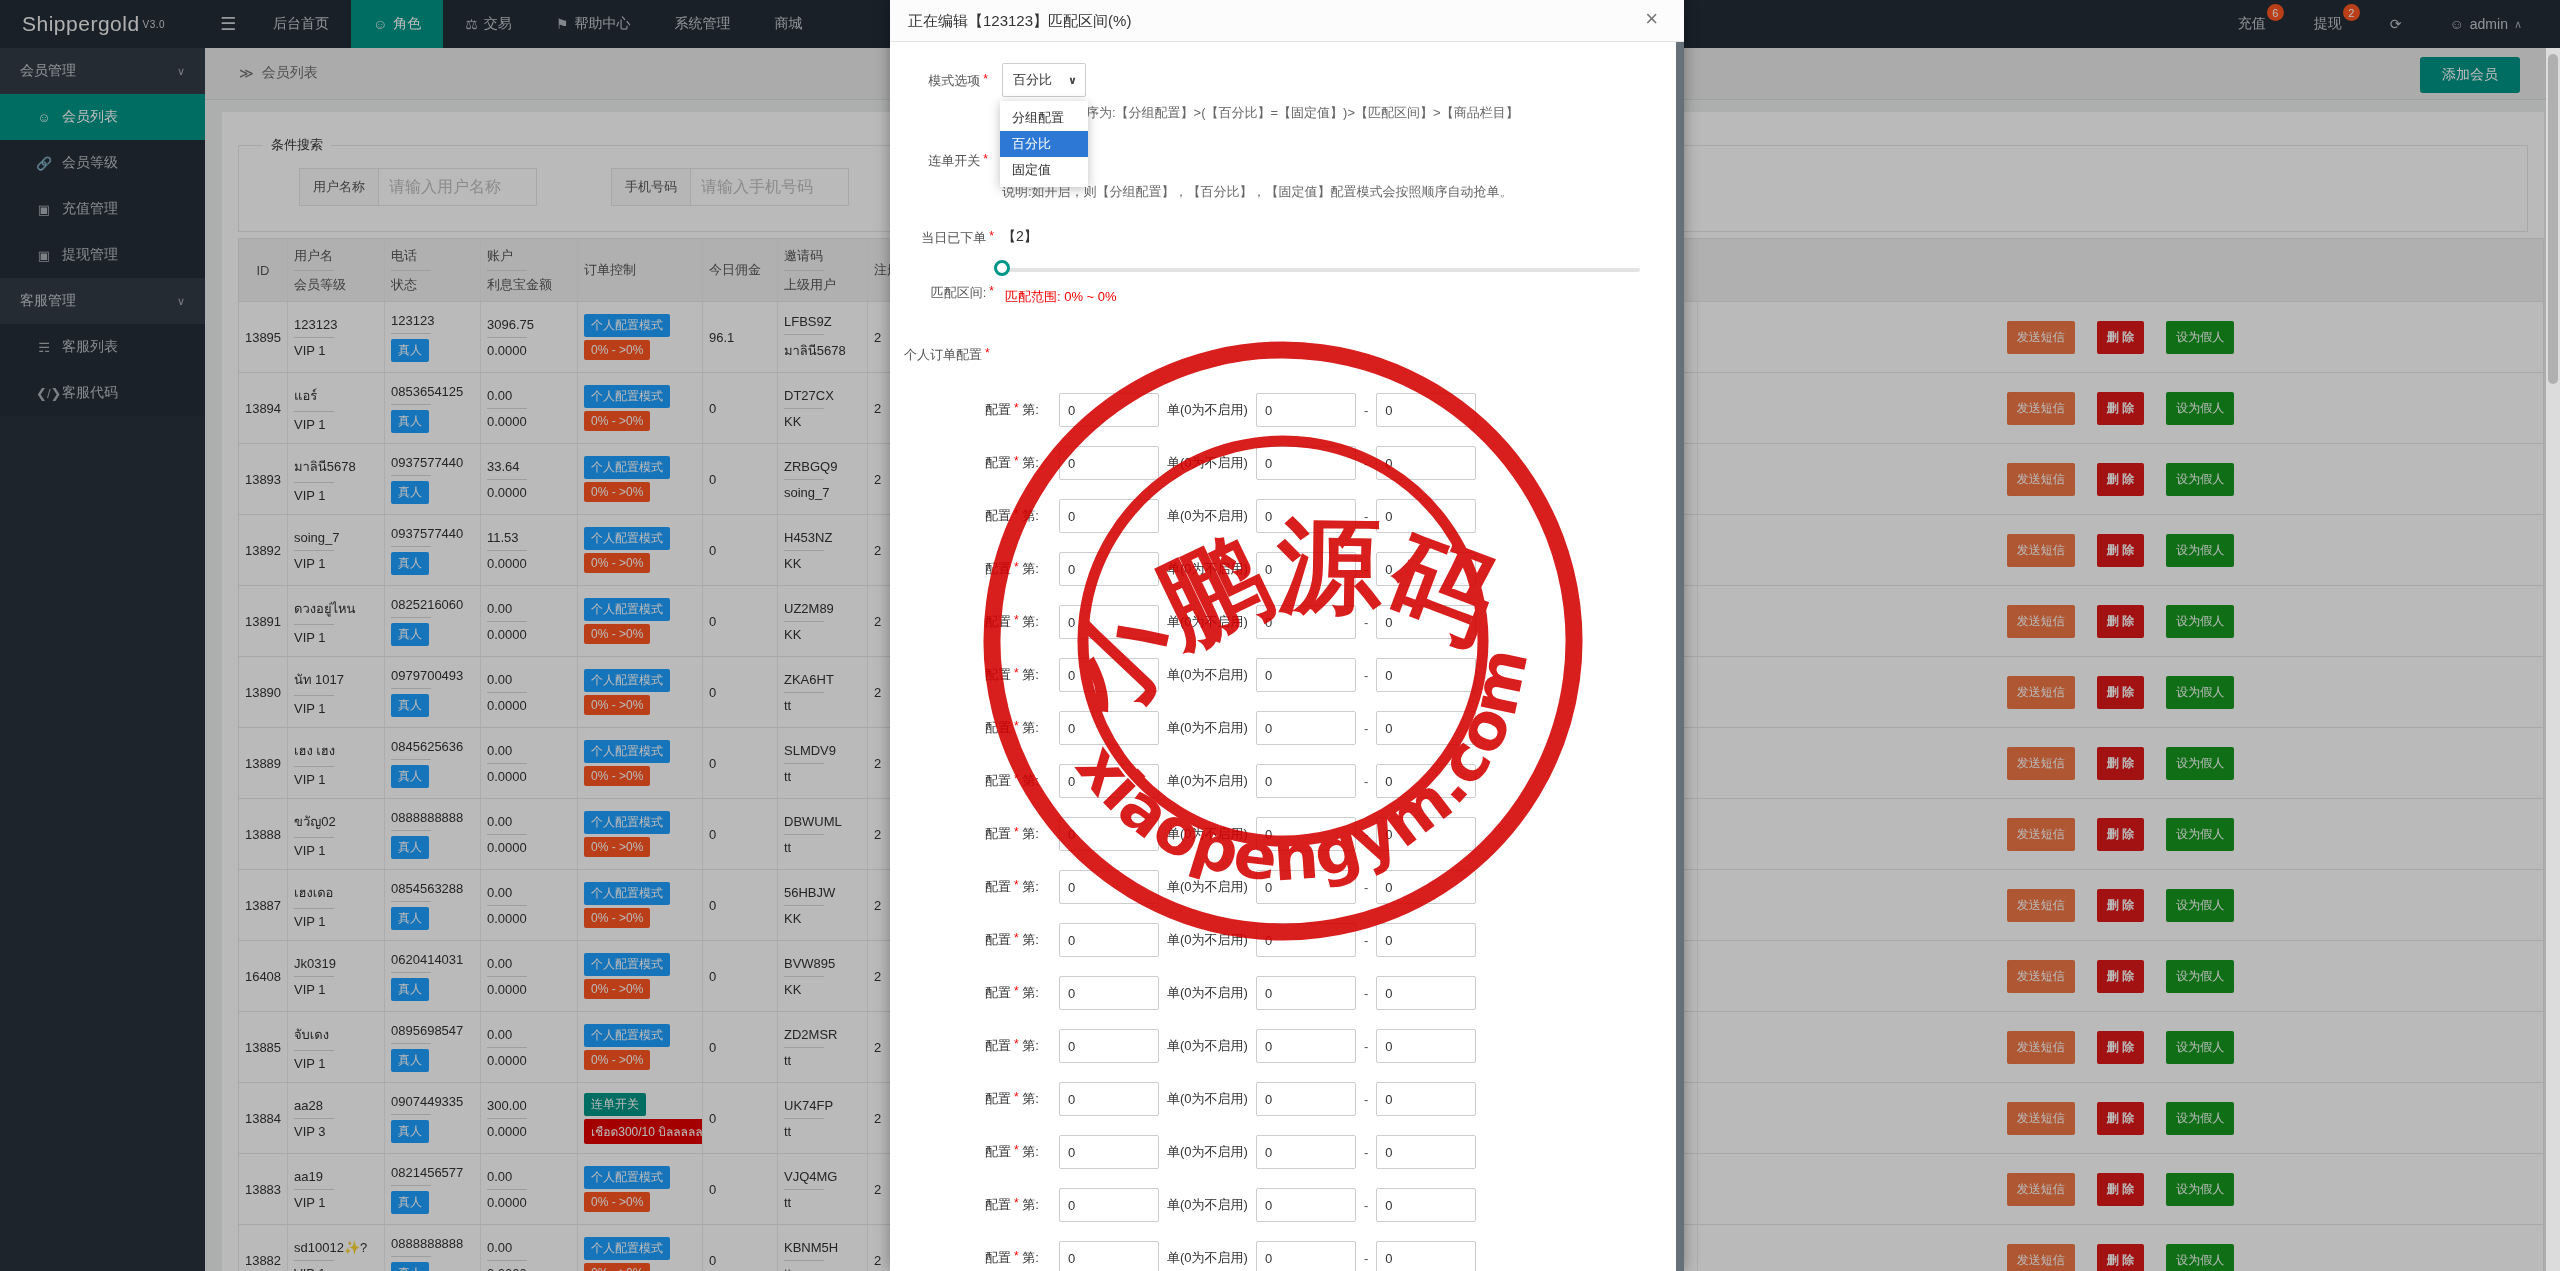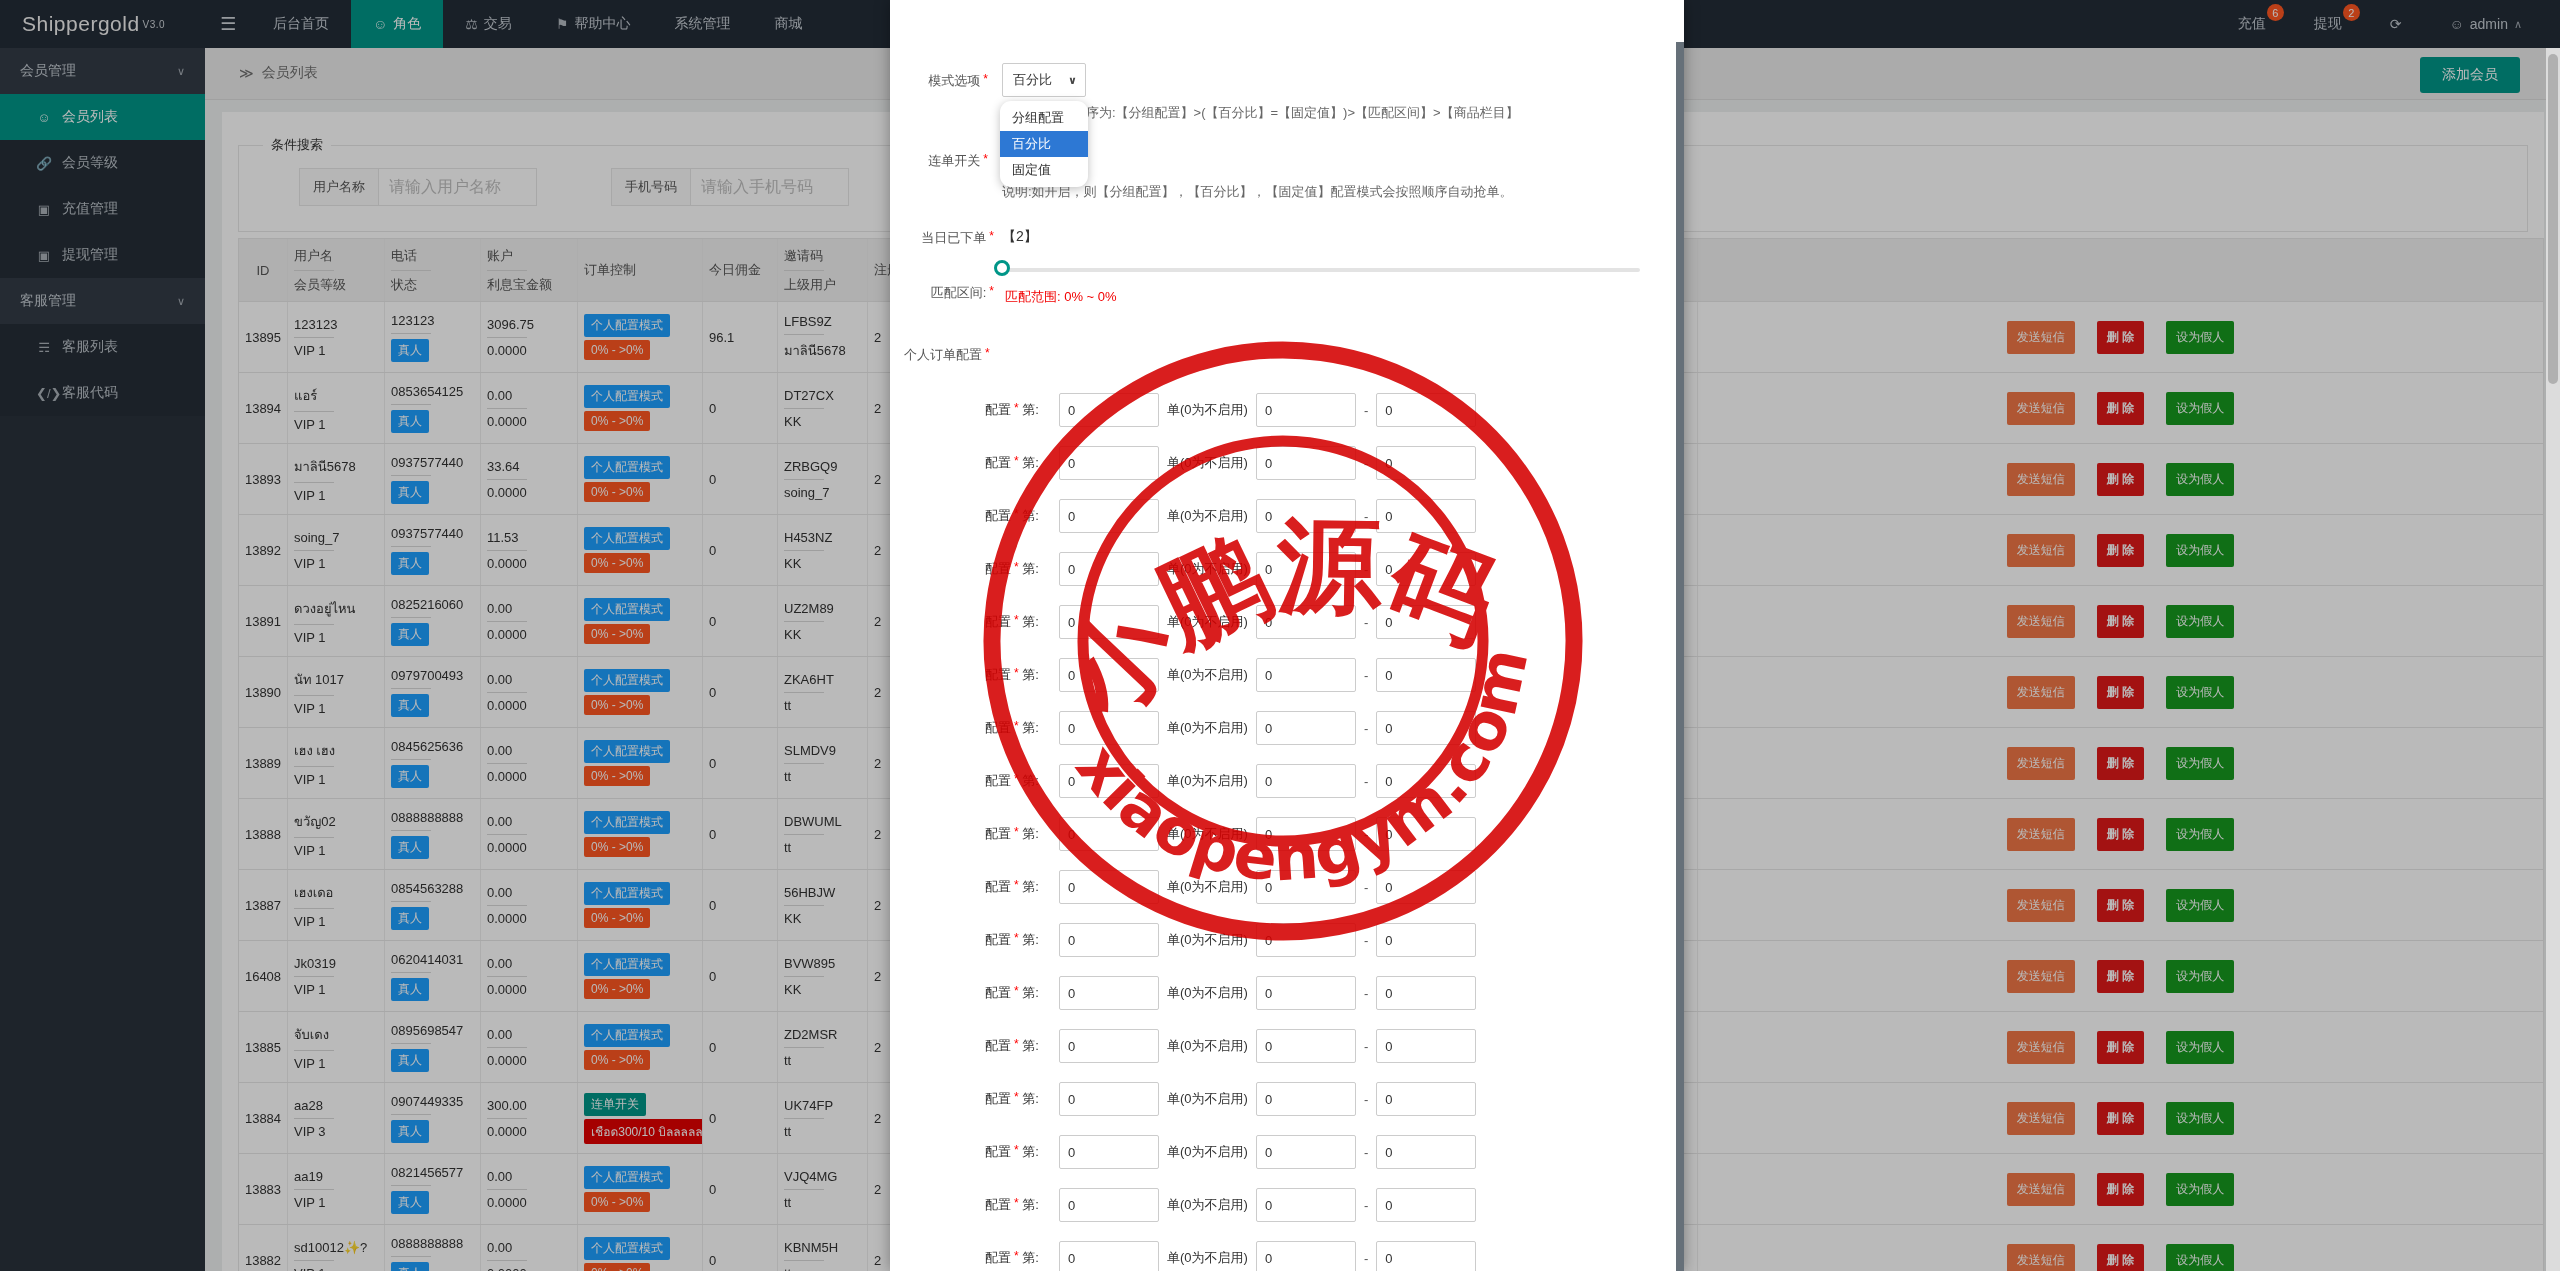--- a/index.html
+++ b/index.html
@@ -87,21 +87,21 @@
   .cfg-rows { position:absolute; left:0; top:392px; width:786px; }
   .cfg-row { position:absolute; left:95px; height:36px; display:flex; align-items:center; font-size:13px; color:#333; }
   .cfg-row .lbl { width:62px; }
   .cfg-row input { width:100px; height:34px; border:1px solid #ccc; border-radius:2px; padding:0 8px; font-size:13px; color:#333; margin-left:12px; outline:none; }
   .cfg-row .unit { margin-left:8px; color:#333; }
   .cfg-row .dash { margin-left:8px; color:#555; }
   .cfg-row .in2 { margin-left:8px; }
   .cfg-row .in3 { margin-left:8px; }
 
   
-  .dd-panel { position:absolute; left:110px; top:101px; width:88px; background:#fff; border-radius:11px; box-shadow:0 2px 10px rgba(0,0,0,.25); z-index:60; padding:4px 0; }
+  .dd-panel { position:absolute; left:110px; top:101px; width:88px; background:#fff; border-radius:0; box-shadow:0 2px 10px rgba(0,0,0,.25); z-index:60; padding:4px 0; }
   .dd-item { height:26px; display:flex; align-items:center; padding-left:12px; font-size:13px; color:#333; cursor:pointer; }
   .dd-item.sel { background:#2d78d4; color:#fff; }
 
   
   .stamp { position:absolute; left:953px; top:311px; width:660px; height:660px; z-index:70; opacity:.88; filter:blur(.6px); pointer-events:none; }
 </style>
 </head>
 <body>
 
 <div class="navbar">
@@ -734,20 +734,24 @@
   </div>
 </div>
 
 <div class="overlay"></div>
 
 <div class="page-scroll">
     <div class="thumb"></div>
   </div>
 
 <div class="modal">
+  <div class="m-head">
+    <div class="m-title">正在编辑【123123】匹配区间(%)</div>
+    <div class="m-close">×</div>
+  </div>
 
   <div class="m-label" style="left:18px; top:72px; width:80px;">
     <span>模式选项</span><span class="req">*</span>
   </div>
   <div class="m-select">
     <span>百分比</span>
     <span class="vchev">∨</span>
   </div>
 
   <div class="hint" style="left:196px; top:104px;">序为:【分组配置】&gt;(【百分比】=【固定值】)&gt;【匹配区间】&gt;【商品栏目】</div>

